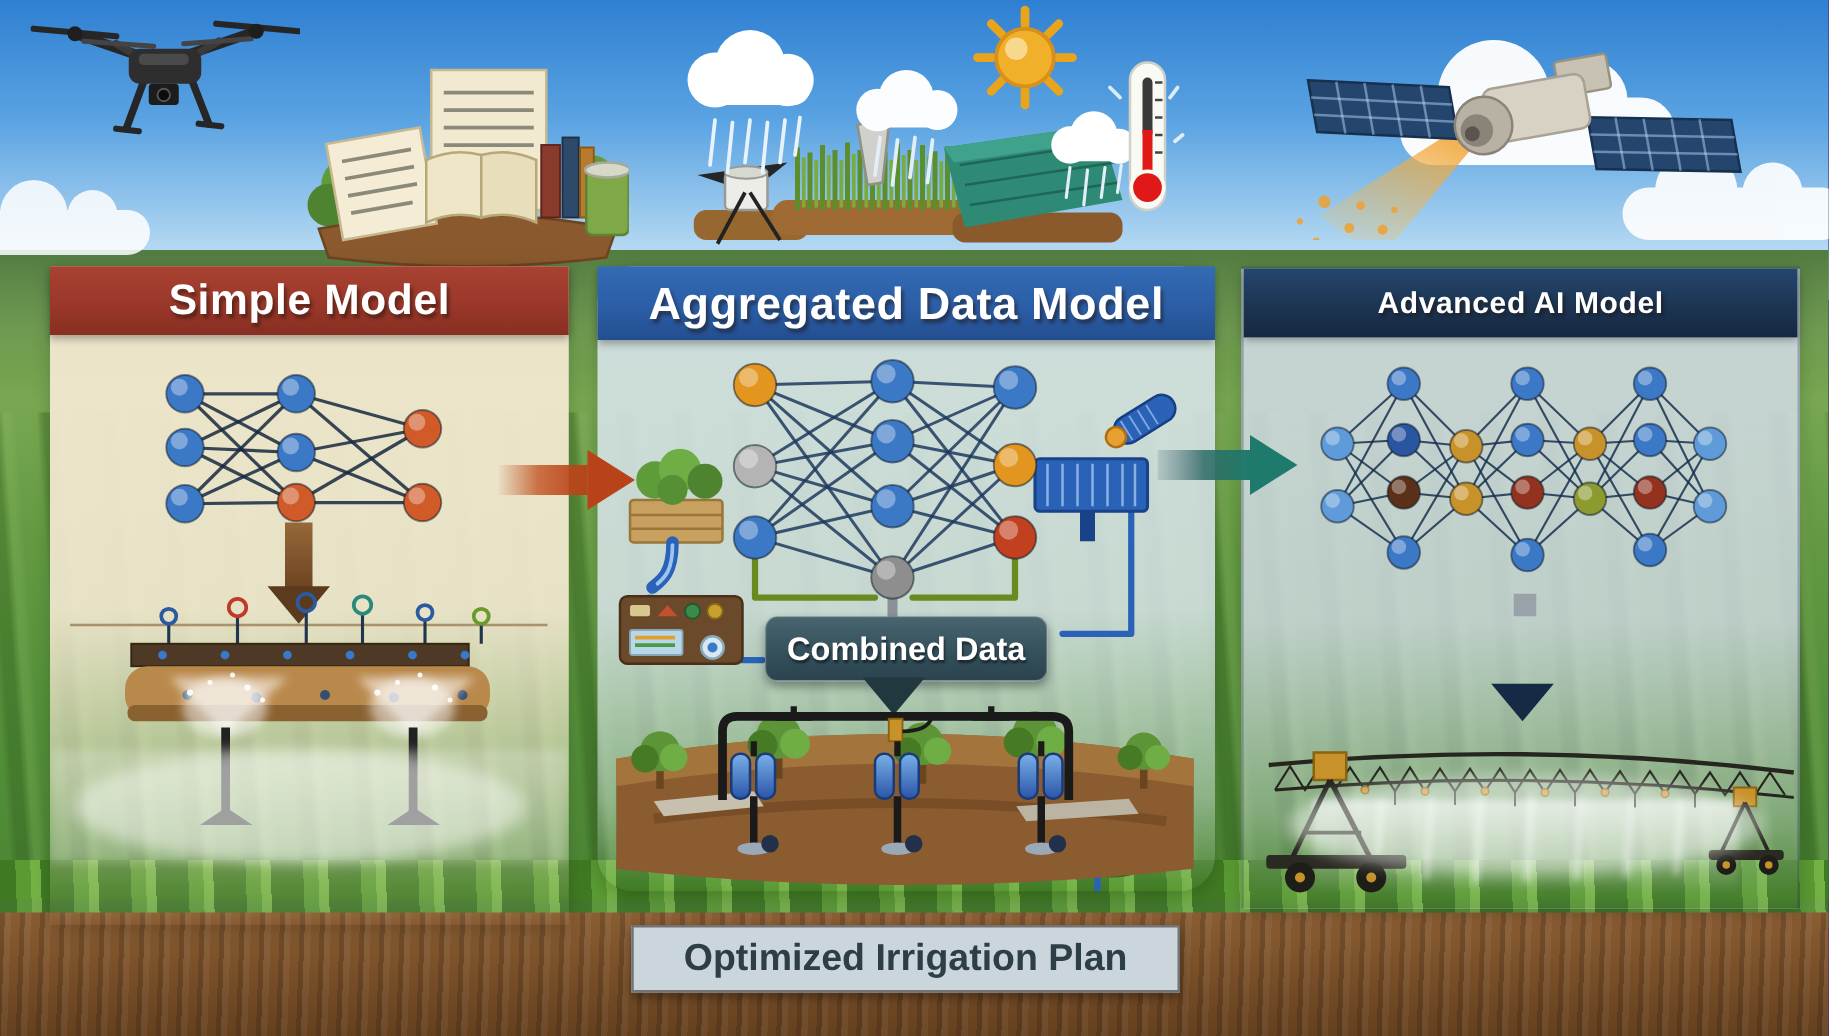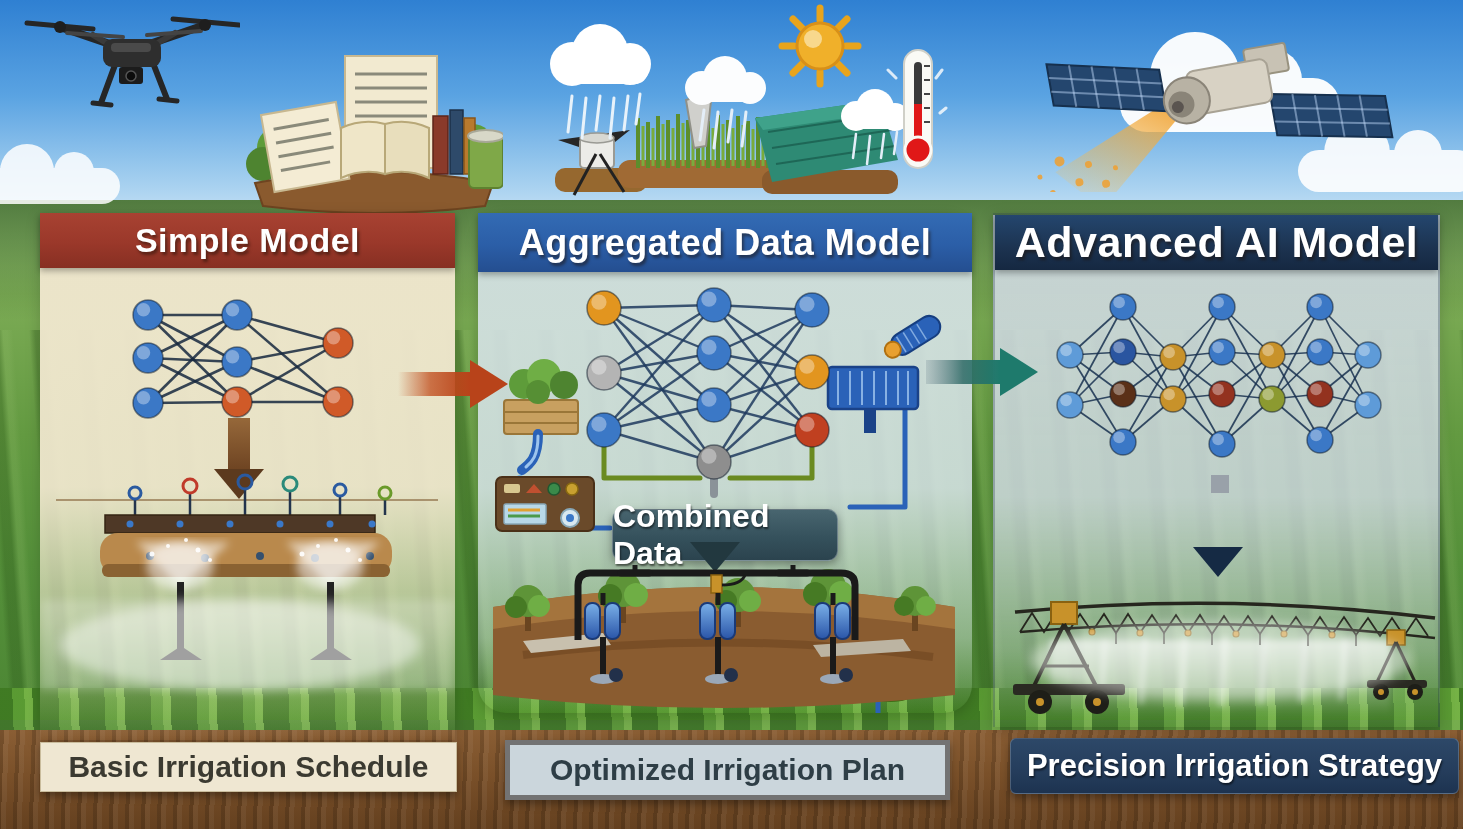--- a/index.html
+++ b/index.html
@@ -42,50 +42,50 @@
       box-shadow:0 4px 14px rgba(0,0,0,.18);border-radius:28px;}
   .p3{left:995px;top:213px;width:445px;height:514px;
       background:linear-gradient(180deg,rgba(208,218,226,.90) 0%,rgba(208,218,226,.84) 55%,rgba(208,218,226,.40) 85%,rgba(208,218,226,0) 100%);
       box-shadow:0 4px 14px rgba(0,0,0,.18);border:2px solid rgba(28,48,74,.28);border-bottom:none;
       left:993px;width:447px;box-sizing:border-box;}
   .ph{position:absolute;left:0;top:0;width:100%;display:flex;align-items:center;justify-content:center;
       color:#fff;font-weight:700;letter-spacing:.5px;
       text-shadow:2px 3px 3px rgba(30,15,5,.5);box-shadow:0 3px 6px rgba(0,0,0,.3);}
   .ph1{height:55px;font-size:34px;background:linear-gradient(180deg,#a84232 0%,#9a382a 55%,#872f22 100%);}
   .ph2{height:59px;font-size:36px;background:linear-gradient(180deg,#336bb4 0%,#2b5ea7 55%,#244e90 100%);}
-  .ph3{height:55px;font-size:43px;background:linear-gradient(180deg,#24466e 0%,#1c3350 60%,#152841 100%);text-align:center;}
+  .ph3{height:55px;font-size:24px;background:linear-gradient(180deg,#24466e 0%,#1c3350 60%,#152841 100%);text-align:center;}
   .net{position:absolute;left:0;}
   
   .darrow-shaft{position:absolute;left:188px;top:205px;width:22px;height:52px;
       background:linear-gradient(180deg,#96683a 0%,#6e4422 100%);}
   .darrow-head{position:absolute;left:174px;top:256px;width:0;height:0;
       border-left:25px solid transparent;border-right:25px solid transparent;border-top:30px solid #5c3a1e;}
   .p1-divider{position:absolute;left:16px;top:286px;width:382px;height:2px;background:#8a6a42;opacity:.65;}
   
   .cdbox{position:absolute;left:134px;top:280px;width:224px;height:50px;border-radius:10px;
       background:linear-gradient(180deg,#48656f 0%,#35515c 55%,#2b434e 100%);
       border:1px solid rgba(255,255,255,.28);box-shadow:0 4px 8px rgba(0,0,0,.35);
-      display:flex;align-items:center;justify-content:center;color:#fff;font-size:32px;font-weight:700;
-      text-shadow:1px 2px 2px rgba(0,0,0,.5);margin-top:16px;}
+      display:flex;align-items:center;justify-content:center;color:#fff;font-size:26px;font-weight:700;
+      text-shadow:1px 2px 2px rgba(0,0,0,.5);}
   .cdtri{position:absolute;left:212px;top:329px;width:0;height:0;
       border-left:25px solid transparent;border-right:25px solid transparent;border-top:30px solid #22383f;}
   
   .mlstub{position:absolute;left:216px;top:260px;width:18px;height:18px;background:#99a1a9;}
   .mlbar{position:absolute;left:37px;top:277px;width:373px;height:55px;border-radius:4px;
       background:linear-gradient(180deg,#33496e 0%,#2a3f60 55%,#223452 100%);
       border:1px solid rgba(255,255,255,.22);box-shadow:0 4px 8px rgba(0,0,0,.35);
       display:flex;align-items:center;justify-content:center;color:#fff;font-size:26px;font-weight:700;
       text-shadow:1px 2px 2px rgba(0,0,0,.55);}
   .mltri{position:absolute;left:198px;top:332px;width:0;height:0;
       border-left:25px solid transparent;border-right:25px solid transparent;border-top:30px solid #152a44;}
   
   .blabel{position:absolute;display:flex;align-items:center;justify-content:center;
       font-weight:700;box-shadow:0 4px 8px rgba(0,0,0,.35);}
   .b1{left:40px;top:742px;width:415px;height:48px;font-size:30px;background:#efe7d2;color:#3b3a31;border:1px solid #c9bc9c;}
-  .b2{left:505px;top:740px;width:435px;height:50px;font-size:30px;background:#cbd6dc;color:#2e3e46;border:5px solid #737373;}
+  .b2{left:505px;top:740px;width:435px;height:50px;font-size:30px;background:#cbd6dc;color:#2e3e46;border:2px solid #737373;}
   .b3{left:1010px;top:738px;width:447px;height:54px;font-size:31px;background:linear-gradient(180deg,#2d4868 0%,#253d5c 60%,#1d3350 100%);
       color:#fff;border-radius:6px;border:1px solid rgba(255,255,255,.2);text-shadow:1px 2px 2px rgba(0,0,0,.55);}
   .flow{position:absolute;}
   .mist-glow{position:absolute;border-radius:50%;filter:blur(6px);background:rgba(255,255,255,.45);}
 </style>
 </head>
 <body>
 
 <div class="canvas">
 
@@ -929,23 +929,17 @@
         <stop offset="1" stop-color="#1e7a6c"></stop>
       </linearGradient>
     </defs>
     <rect x="0" y="13" width="74" height="24" fill="url(#ag2)"></rect>
     <polygon points="74,1 112,25 74,49" fill="#1e7a6c"></polygon>
   </svg>
 
   <div class="mist-glow" style="left:60px;top:600px;width:360px;height:90px;"></div>
   <div class="mist-glow" style="left:1030px;top:620px;width:380px;height:80px;"></div>
 
-  <div class="blabel b1">
-    <span>Basic Irrigation Schedule</span>
-  </div>
   <div class="blabel b2">
     <span>Optimized Irrigation Plan</span>
   </div>
-  <div class="blabel b3">
-    <span>Precision Irrigation Strategy</span>
-  </div>
 
 </div>
 
 </body></html>

